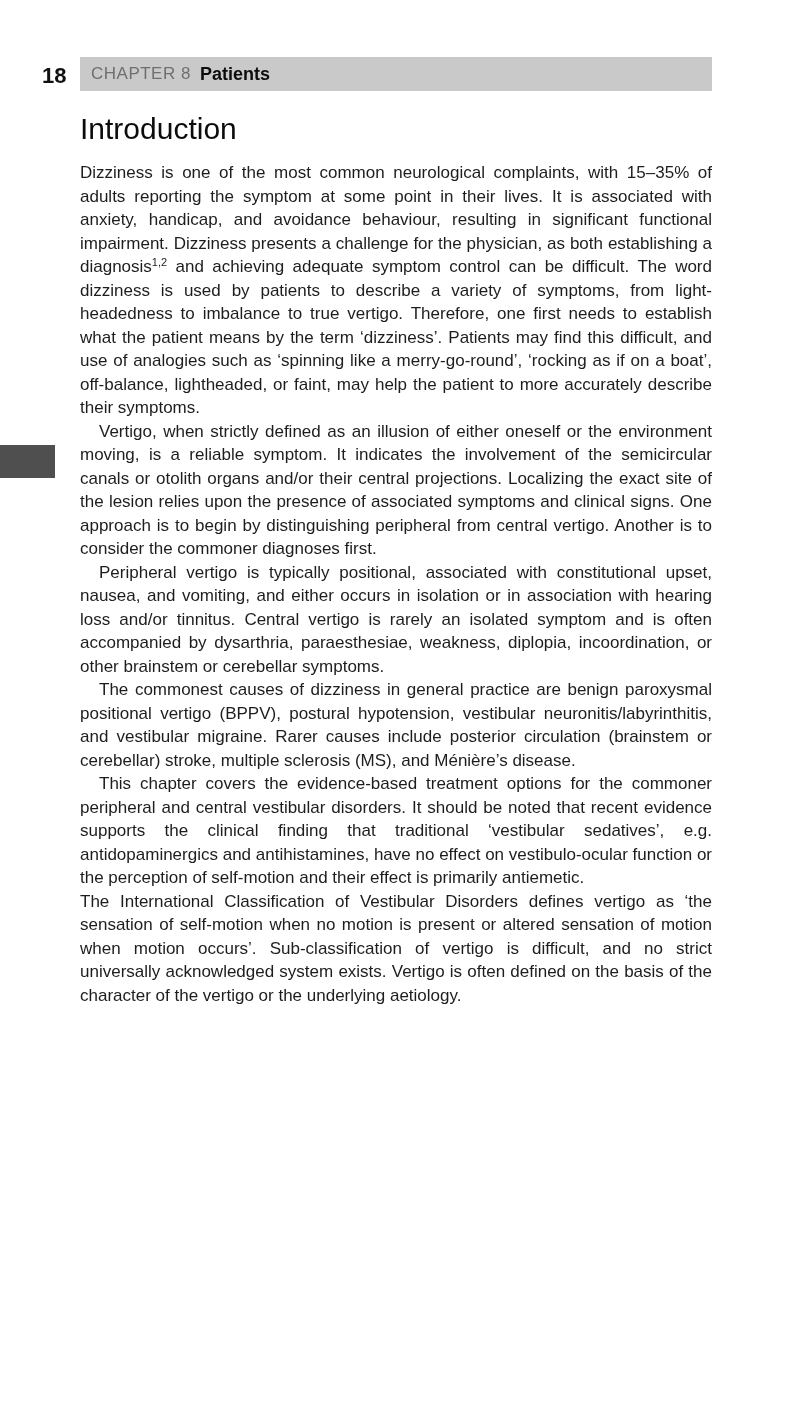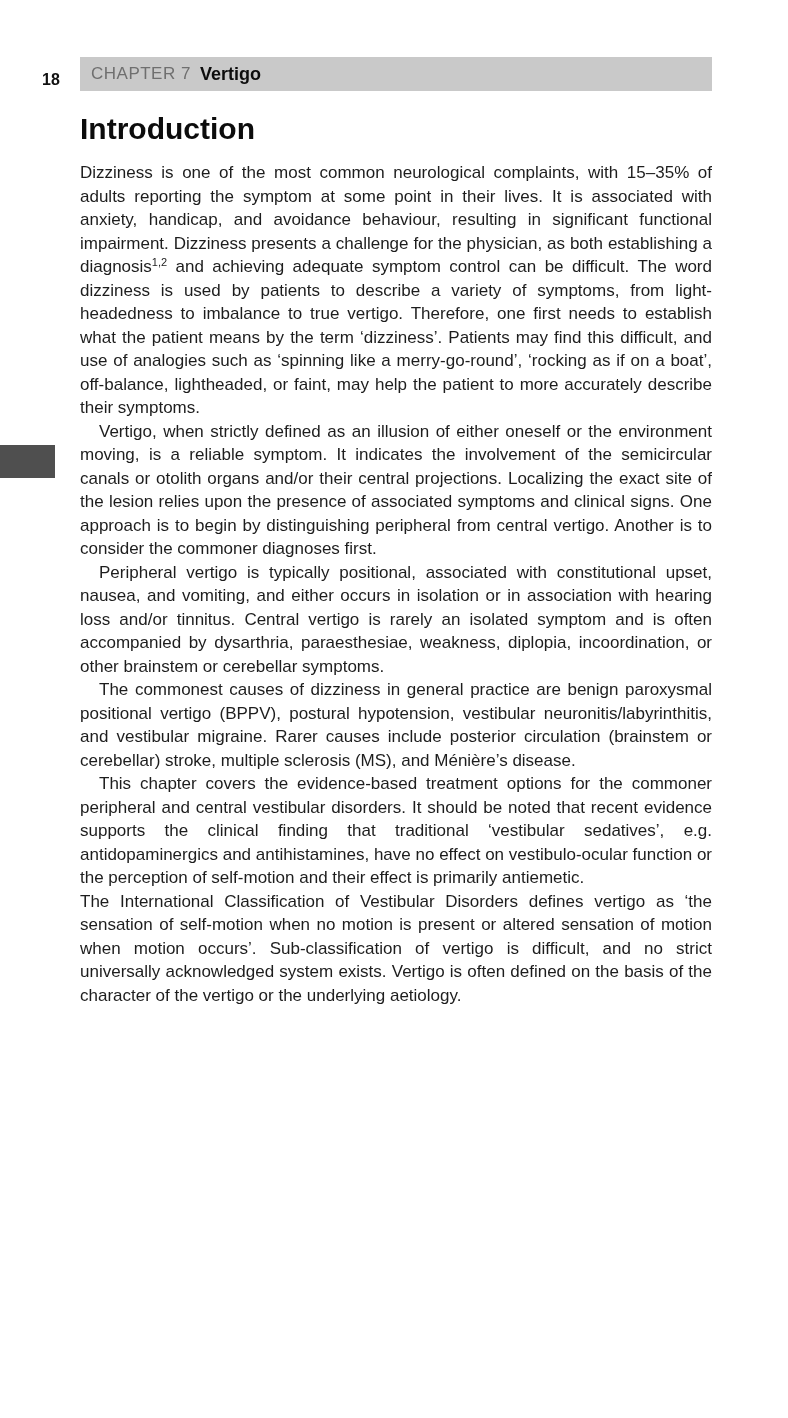--- a/index.html
+++ b/index.html
@@ -12,22 +12,22 @@
     width: 788px;
     height: 1418px;
     background: #ffffff;
     font-family: "Liberation Sans", sans-serif;
     color: var(--body-text, #1d1d1d);
     overflow: hidden;
   }
   .page-number {
     position: absolute;
     left: 42px;
-    top: 71px;
-    font-size: 16px;
+    top: 63px;
+    font-size: 22px;
     font-weight: bold;
     color: #111111;
   }
   .chapter-bar {
     position: absolute;
     left: 80px;
     top: 57px;
     width: 632px;
     height: 34px;
     background: var(--chapter-bar-bg, #c9c9c9);
@@ -57,21 +57,21 @@
   }
   .content {
     position: absolute;
     left: 80px;
     top: 112px;
     width: 632px;
   }
   h1.section-heading {
     font-size: 30px;
     line-height: 34px;
-    font-weight: bold;
+    font-weight: normal;
     color: #0c0c0c;
     margin: 0 0 15px 0;
     letter-spacing: 0px;
   }
   h1.section-heading.secondary {
     margin-top: 47px;
   }
   p.body-para {
     margin: 0;
     font-size: 17px;
@@ -90,22 +90,22 @@
   }
 </style>
 </head>
 <body>
 
 <div class="page">
 
   <span class="page-number">18</span>
 
   <div class="chapter-bar">
-    <span class="chapter-label">CHAPTER 7</span>
-    <span class="chapter-title">Vertigo</span>
+    <span class="chapter-label">CHAPTER 8</span>
+    <span class="chapter-title">Patients</span>
   </div>
 
   <div class="thumb-tab"></div>
 
   <div class="content">
 
     <h1 class="section-heading">Introduction</h1>
 
     <p class="body-para"><span>Dizziness is one of the most common neurological complaints, with 15–35% of adults reporting the symptom at some point in their lives. It is associated with anxiety, handicap, and avoidance behaviour, resulting in significant functional impairment. Dizziness presents a challenge for the physician, as both establishing a diagnosis</span><sup class="ref-sup">1,2</sup><span> and achieving adequate symptom control can be difficult. The word dizziness is used by patients to describe a variety of symptoms, from light-headedness to imbalance to true vertigo. Therefore, one first needs to establish what the patient means by the term ‘dizziness’. Patients may find this difficult, and use of analogies such as ‘spinning like a merry-go-round’, ‘rocking as if on a boat’, off-balance, lightheaded, or faint, may help the patient to more accurately describe their symptoms.</span></p>
 

